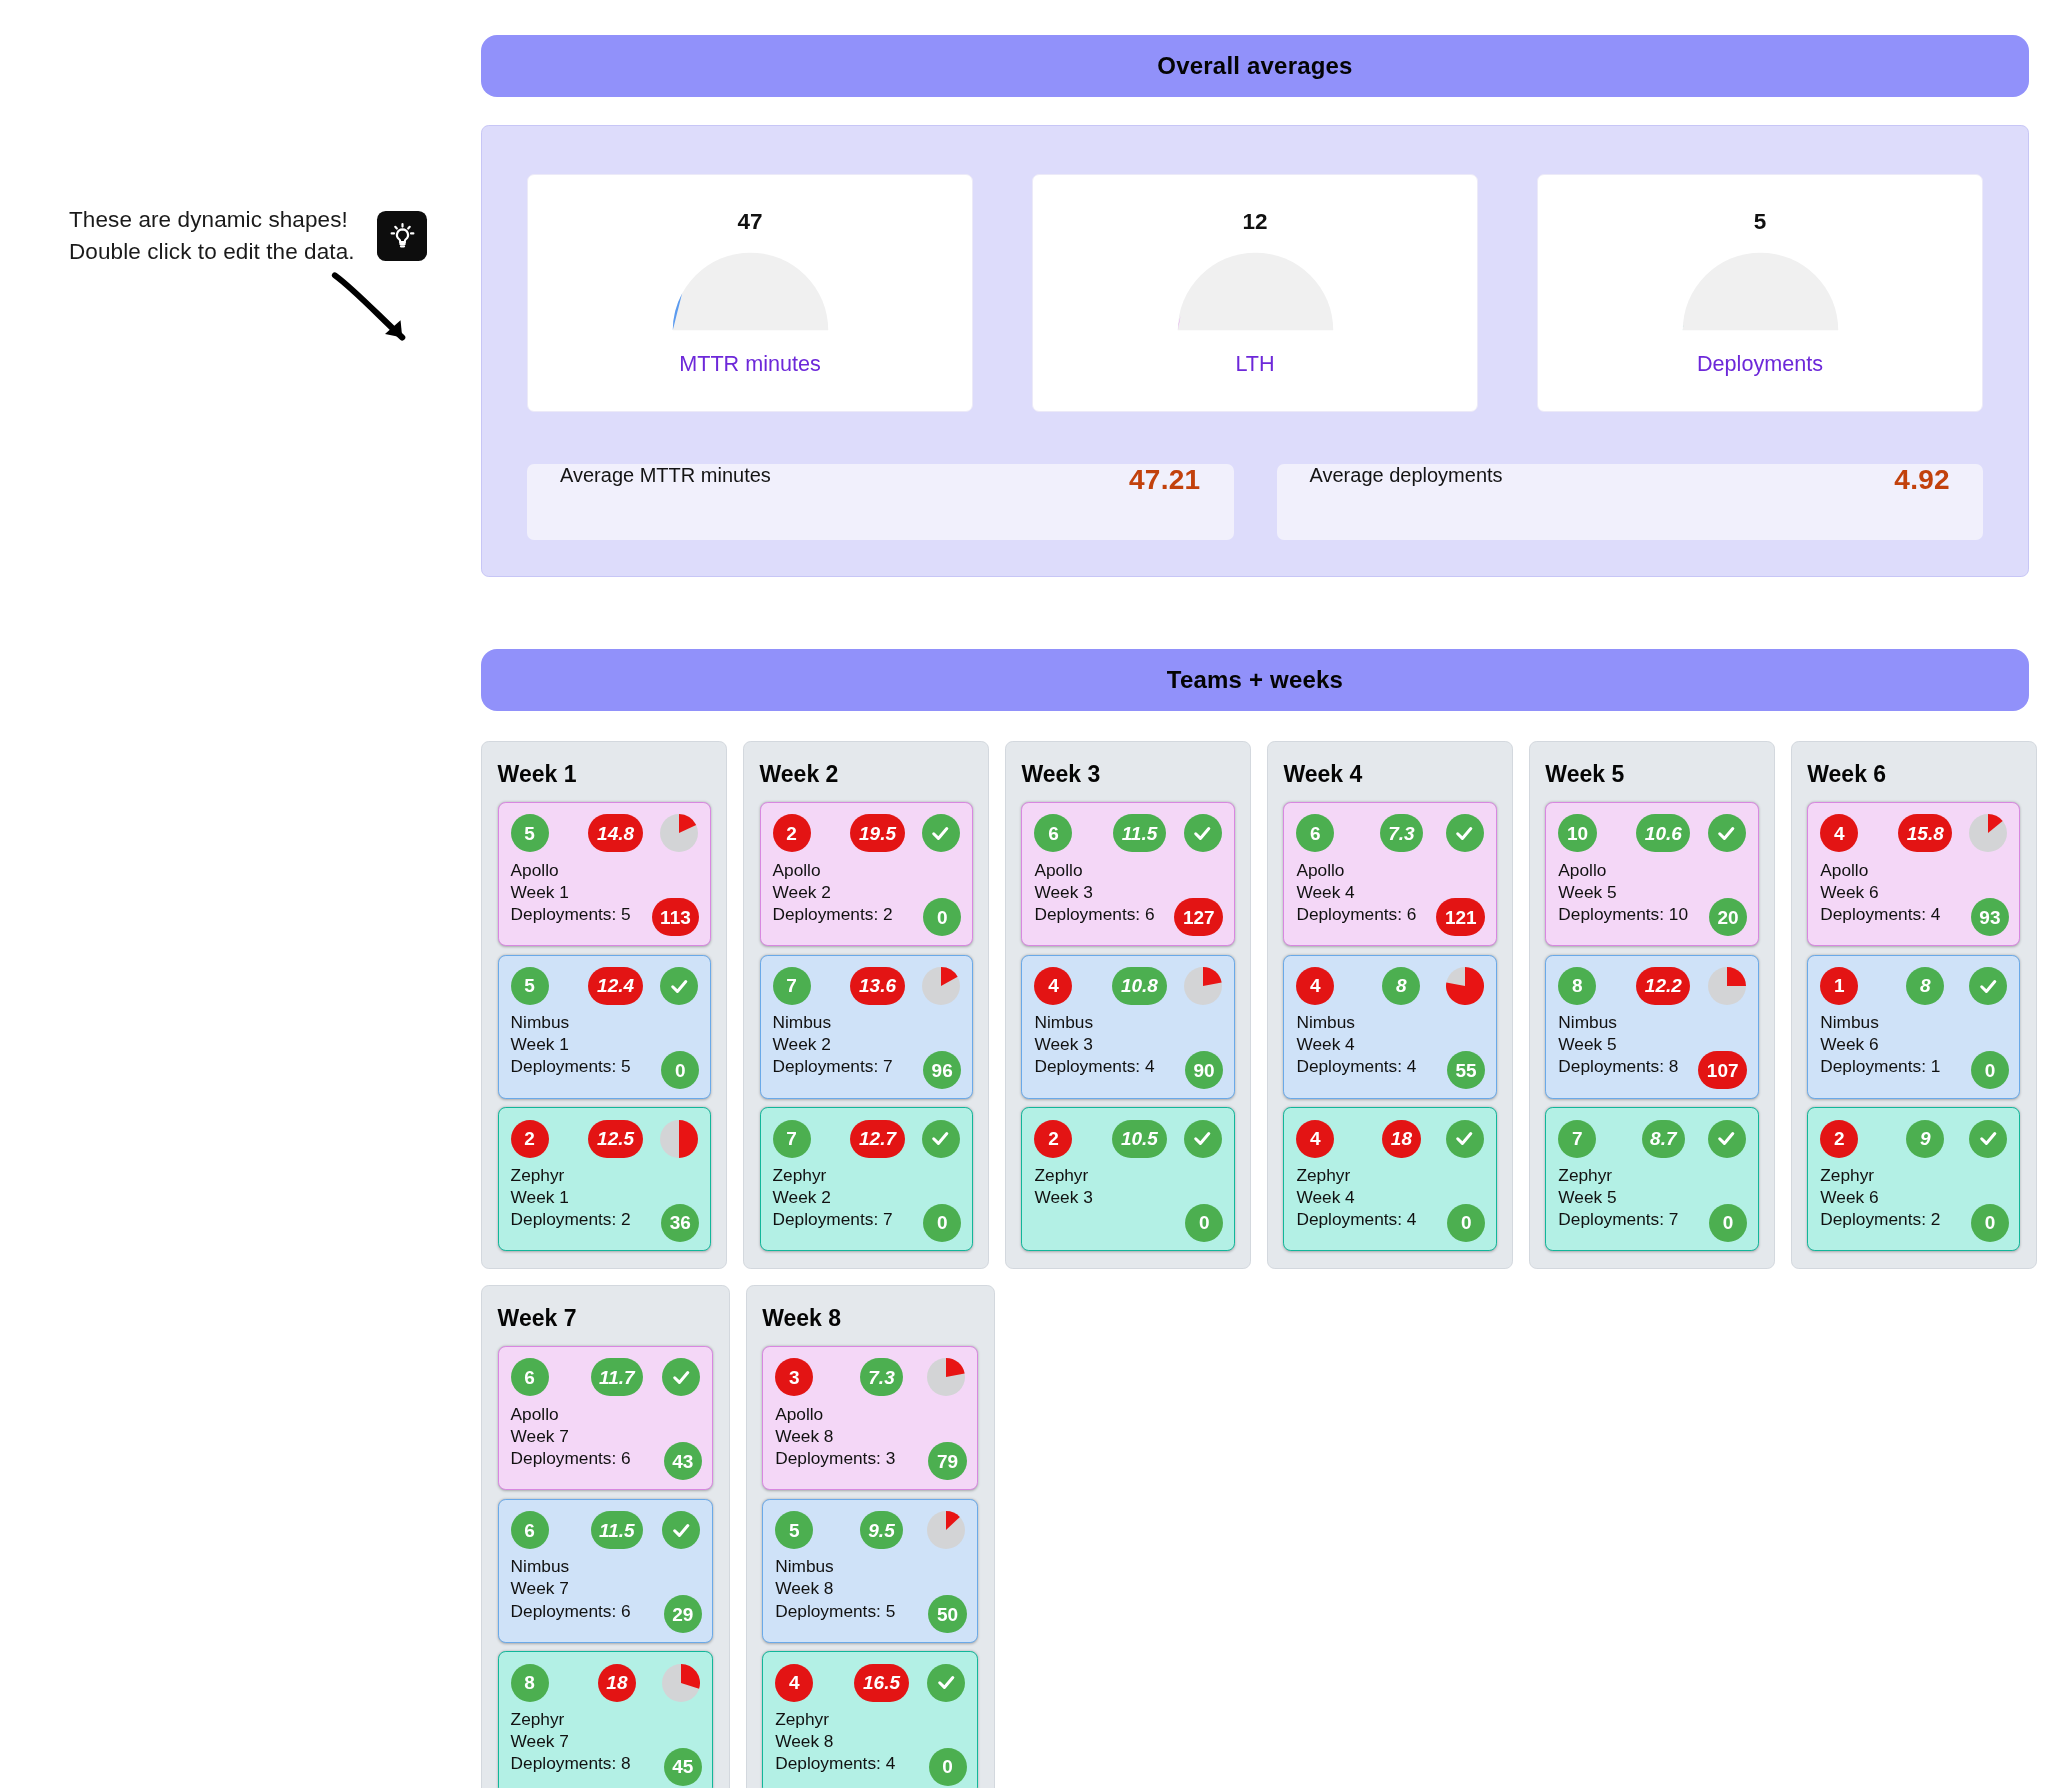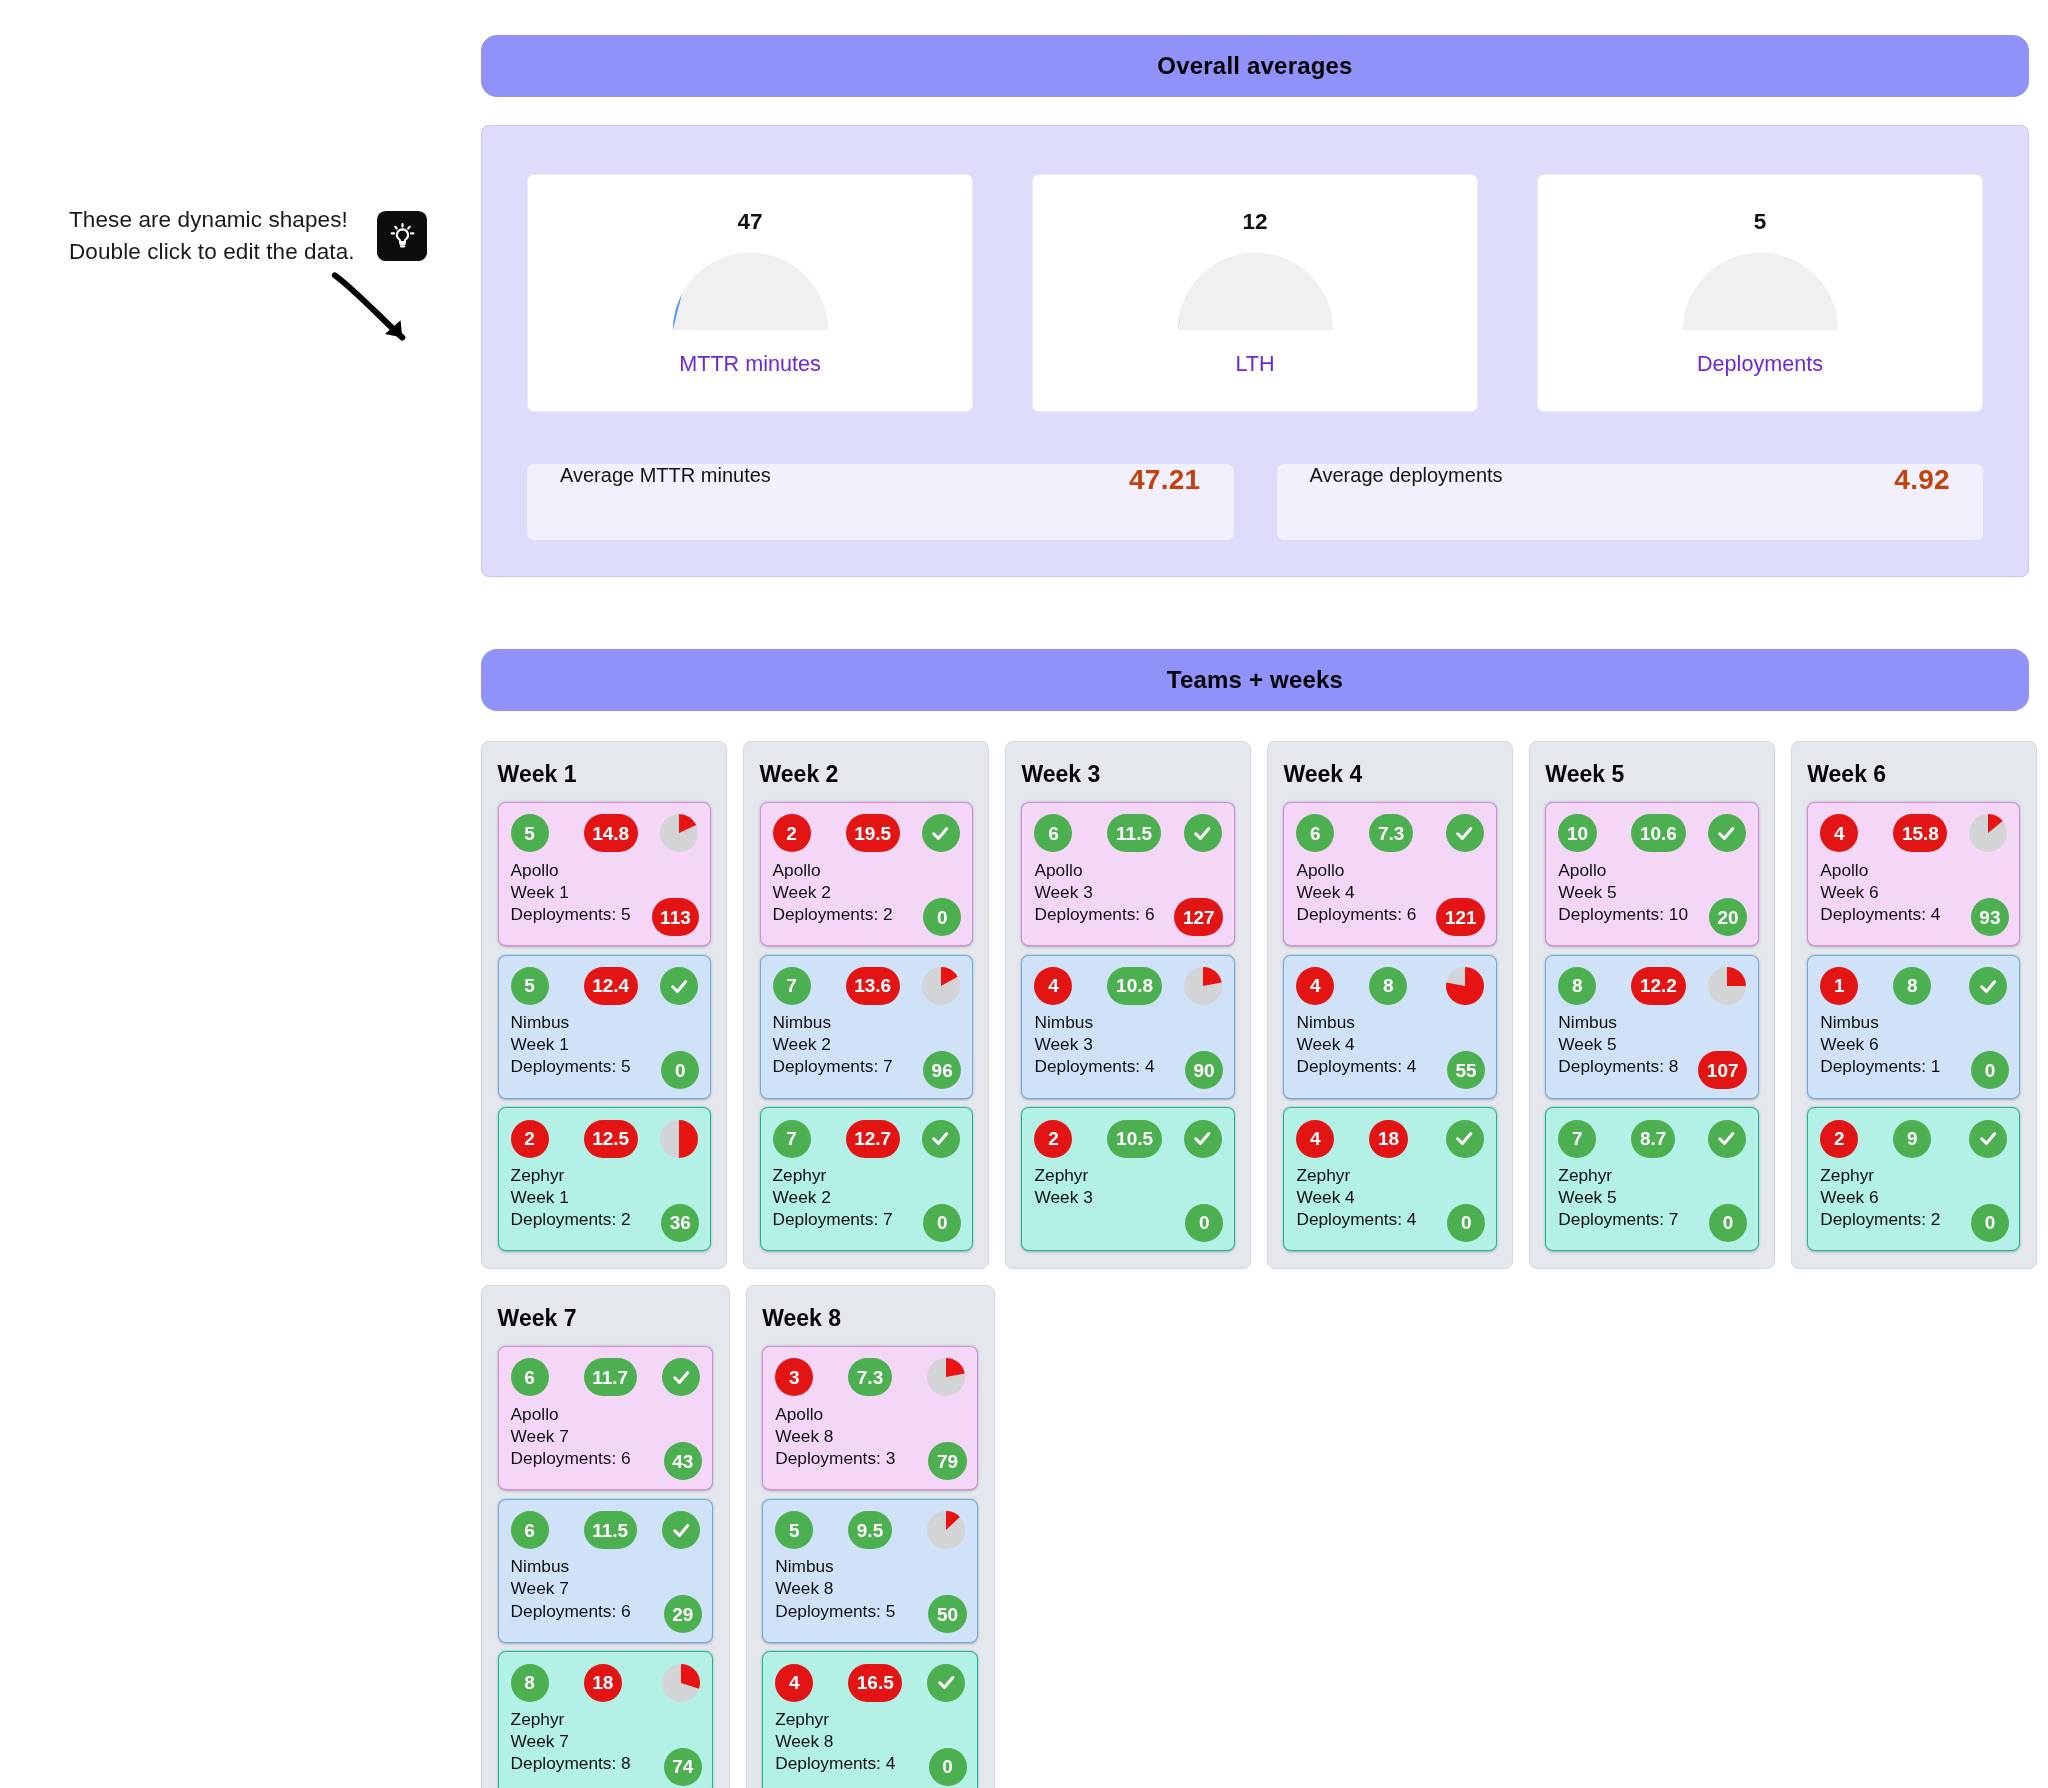--- a/index.html
+++ b/index.html
@@ -79,21 +79,21 @@
     padding: 10.4px 12px 8.6px 12px; overflow: hidden;
     box-shadow: 0 0.9px 2.6px rgba(0,0,0,.28);
   }
   .team-card:last-child { margin-bottom: 0; }
   .team-apollo { background: #f4d7f7; border: 1.7px solid #d887e0; }
   .team-nimbus { background: #cfe2f8; border: 1.7px solid #6aa9e8; }
   .team-zephyr { background: #b3f0e5; border: 1.7px solid #12b69a; }
 
   .card-top { display: flex; align-items: center; height: 40px; }
   .badge-slot-a { width: 73px; display: flex; justify-content: flex-start; }
-  .badge-slot-b { flex: 1; display: flex; justify-content: flex-start; padding-right: 5.2px; }
+  .badge-slot-b { flex: 1; display: flex; justify-content: center; padding-right: 5.2px; font-style: italic; }
   .badge-slot-c { width: 45px; display: flex; justify-content: flex-end; }
 
   .badge {
     display: flex; align-items: center; justify-content: center;
     height: 38px; min-width: 38px; padding: 0 8.6px; border-radius: 864px;
     color: #ffffff; font-size: 19px; font-weight: bold; line-height: 1;
   }
   .badge-green { background: #4caf50; }
   .badge-red   { background: #e31414; }
 
@@ -674,21 +674,21 @@
                   <circle cx="22" cy="22" r="22" fill="#d3d4d6"></circle>
                   <path d="M22 22 L22 0 A 22 22 0 0 1 42.92324335849338 28.798373876248842 Z" fill="#e81414"></path>
                 </svg>
               </div>
             </div>
             <div class="card-lines">
               <div class="card-line">Zephyr</div>
               <div class="card-line">Week 7</div>
               <div class="card-line">Deployments: 8</div>
             </div>
-            <div class="badge badge-green corner-badge">74</div>
+            <div class="badge badge-green corner-badge">45</div>
           </div>
         </div>
         <div class="week-col">
           <div class="week-title">Week 8</div>
           <div class="team-card team-apollo">
             <div class="card-top">
               <div class="badge-slot-a">
                 <div class="badge badge-red">3</div>
               </div>
               <div class="badge-slot-b">

